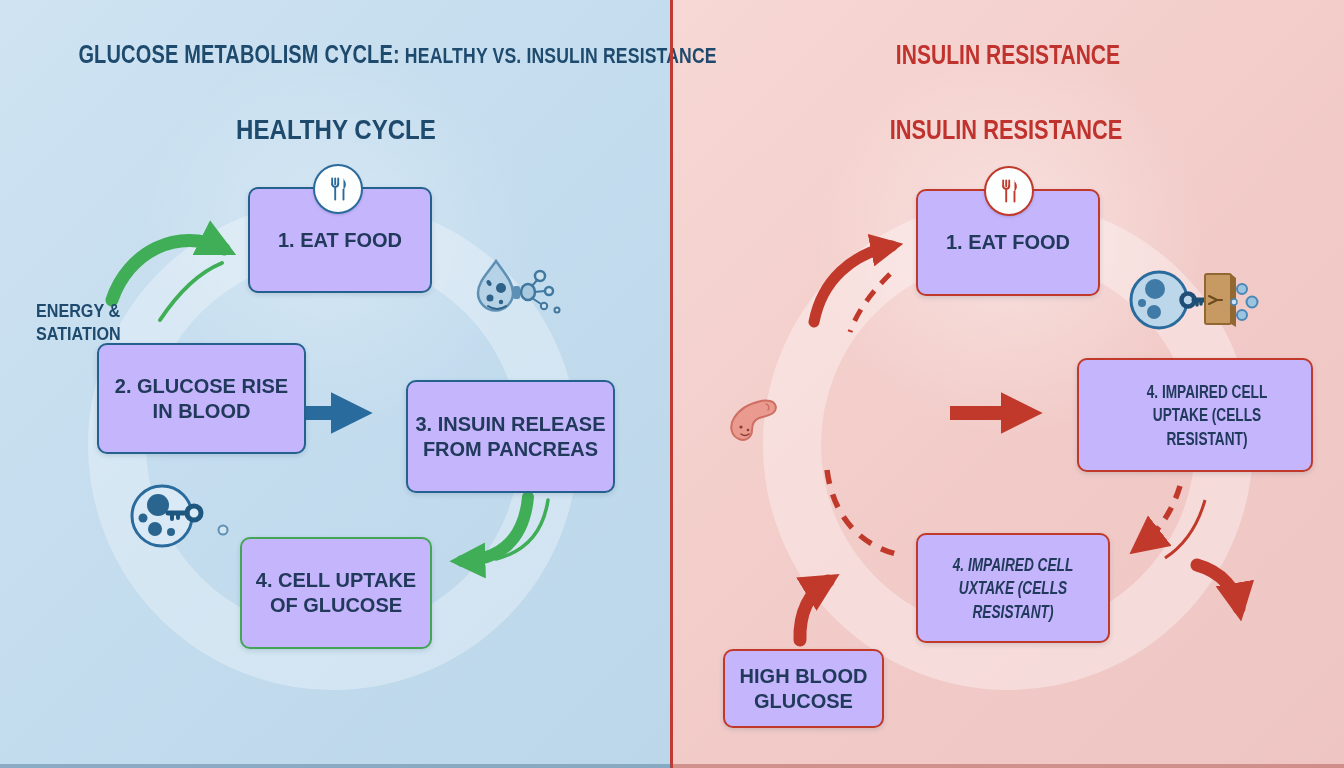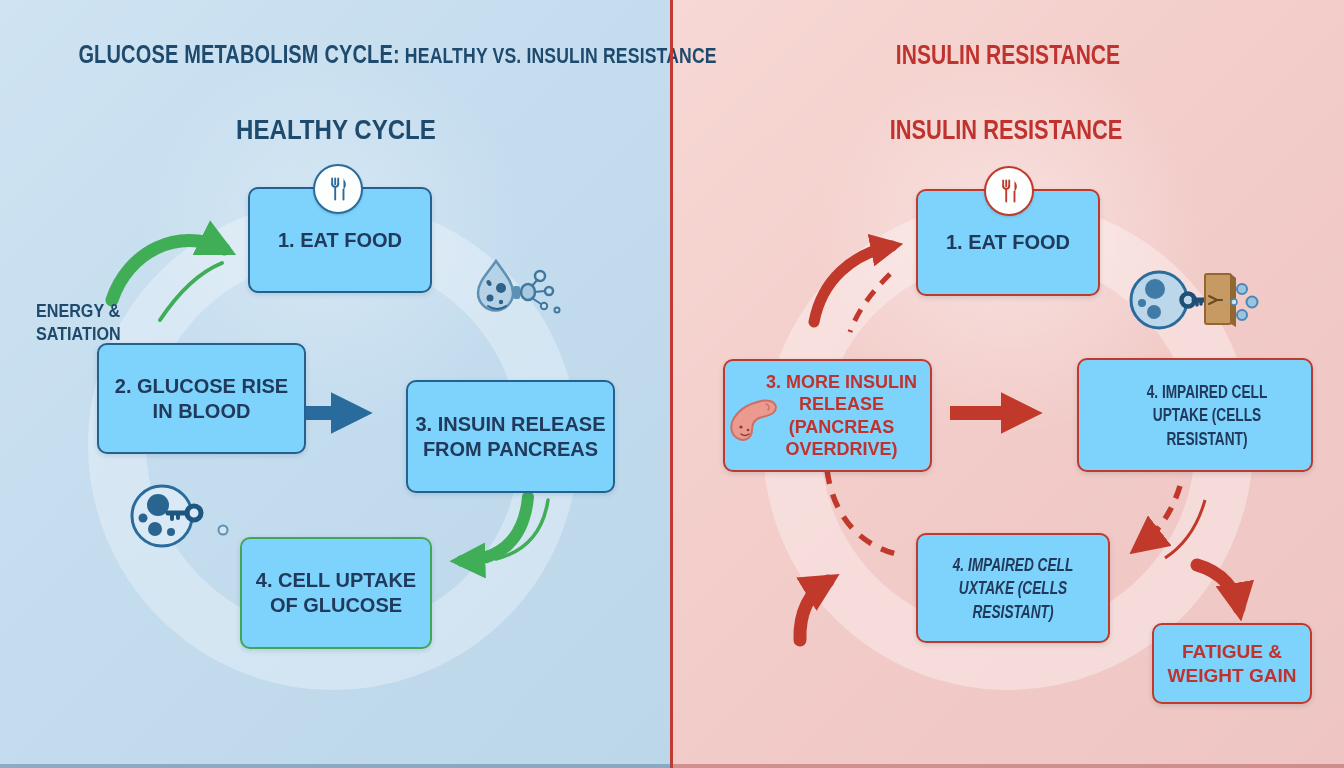--- a/index.html
+++ b/index.html
@@ -30,21 +30,21 @@
   .main-title .t2{font-size:22px;letter-spacing:.2px;}
   .panel-subtitle{position:absolute;text-align:center;white-space:nowrap;font-weight:bold;z-index:3;}
   .sub-healthy{left:36px;top:114px;width:600px;font-size:28px;color:#1e4a6d;
     transform:scaleX(0.86);transform-origin:center;}
   .title-ir{left:686px;top:40px;width:644px;font-size:27px;color:#c0322d;
     transform:scaleX(0.78);transform-origin:center;position:absolute;text-align:center;
     white-space:nowrap;font-weight:bold;z-index:3;}
   .sub-ir{left:684px;top:114px;width:644px;font-size:28px;color:#c0322d;
     transform:scaleX(0.78);transform-origin:center;}
 
-  .box{position:absolute;background:#7dd3fc;border:2.5px solid #25618f;border-radius:10px;
+  .box{position:absolute;background:#c4b5fd;border:2.5px solid #25618f;border-radius:10px;
     display:flex;align-items:center;justify-content:center;text-align:center;
     box-shadow:0 2px 5px rgba(30,60,90,0.15);z-index:2;}
   .box.green{border-color:#43a556;}
   .box.redb{border-color:#c0392b;}
   .label{font-weight:bold;color:#21395a;line-height:1.24;font-size:20px;}
   .label.redtext{color:#c0322d;}
   .label.cond{transform:scaleX(0.72);transform-origin:center;}
 
   .icon-circle{position:absolute;width:46px;height:46px;border-radius:50%;background:#fdfefe;
     border:2.5px solid;display:flex;align-items:center;justify-content:center;z-index:4;
@@ -181,44 +181,41 @@
       <g fill="none" stroke="currentColor" stroke-width="1.6" stroke-linecap="round">
         <path d="M7 3v5M9.6 3v5M12.2 3v5"></path>
         <path d="M7 7.6c0 1.5 1.2 2.6 2.6 2.6s2.6-1.1 2.6-2.6"></path>
         <path d="M9.6 10.2V21"></path>
           <path d="M16.7 12.5V21"></path>
       </g>
       <path d="M16.1 3c3.2 2.4 3.6 7.2.6 9.5V3z" fill="currentColor"></path>
     </svg>
   </div>
 
-  <div class="box redb" style="left:723px;top:359px;width:205px;height:109px;">
-    <span class="label redtext" style="width:162px;font-size:18px;margin-left:28px;">3. MORE INSULIN RELEASE (PANCREAS OVERDRIVE)</span>
-  </div>
 
   <svg class="float-icon" style="left:726px;top:394px;" viewBox="0 0 56 56" width="56" height="56">
     <path d="M44 7c6 1.5 8 8 3 12-4 3-10 3.5-14 5-5 2-7 6-7 12 0 7-6 12-13 9C5 42 3 32 8 24 14 14 26 9 35 7c3-.7 6-.8 9 0z" fill="#ea9a8f" stroke="#cf6f63" stroke-width="2"></path>
     <path d="M40 10c3 1 4 4 2 6" fill="none" stroke="#cf6f63" stroke-width="1.5" stroke-linecap="round"></path>
     <circle cx="15" cy="33" r="1.6" fill="#8e3a32"></circle>
     <circle cx="22" cy="36" r="1.3" fill="#8e3a32"></circle>
     <path d="M15 40q4 3 8 0" stroke="#8e3a32" stroke-width="1.5" fill="none" stroke-linecap="round"></path>
   </svg>
 
   <div class="box redb" style="left:1077px;top:358px;width:208px;height:110px;padding-left:24px;">
     <span class="label cond" style="width:282px;font-size:19px;">4. IMPAIRED CELL UPTAKE (CELLS RESISTANT)</span>
   </div>
 
   <div class="box redb" style="left:916px;top:533px;width:190px;height:106px;font-style:italic;">
     <span class="label cond" style="width:282px;font-size:19px;">4. IMPAIRED CELL UXTAKE (CELLS RESISTANT)</span>
   </div>
 
-
-  <div class="box redb" style="left:1152px;top:623px;width:156px;height:77px;">
-    <span class="label redtext" style="max-width:144px;font-size:19px;">FATIGUE &amp; WEIGHT GAIN</span>
-  </div>
+  <div class="box redb" style="left:723px;top:649px;width:157px;height:75px;">
+    <span class="label" style="max-width:140px;">HIGH BLOOD GLUCOSE</span>
+  </div>
+
 
   <svg class="float-icon" style="left:1125px;top:262px;" viewBox="0 0 140 76" width="140" height="76">
     <circle cx="34" cy="38" r="28" fill="#bcd7ea" stroke="#2a6b9d" stroke-width="3"></circle>
     <circle cx="30" cy="27" r="10" fill="#3f7ba6"></circle>
     <circle cx="17" cy="41" r="4" fill="#3f7ba6"></circle>
     <circle cx="29" cy="50" r="7" fill="#3f7ba6"></circle>
     <circle cx="63" cy="38" r="6.5" fill="#bcd7ea" stroke="#1f4f77" stroke-width="4.5"></circle>
     <path d="M69 38h10" stroke="#1f4f77" stroke-width="5" stroke-linecap="round"></path>
     <path d="M72 38v5M76 38v4" stroke="#1f4f77" stroke-width="3.5" stroke-linecap="round"></path>
     <rect x="80" y="12" width="26" height="50" rx="2" fill="#c69a62" stroke="#916832" stroke-width="2"></rect>

